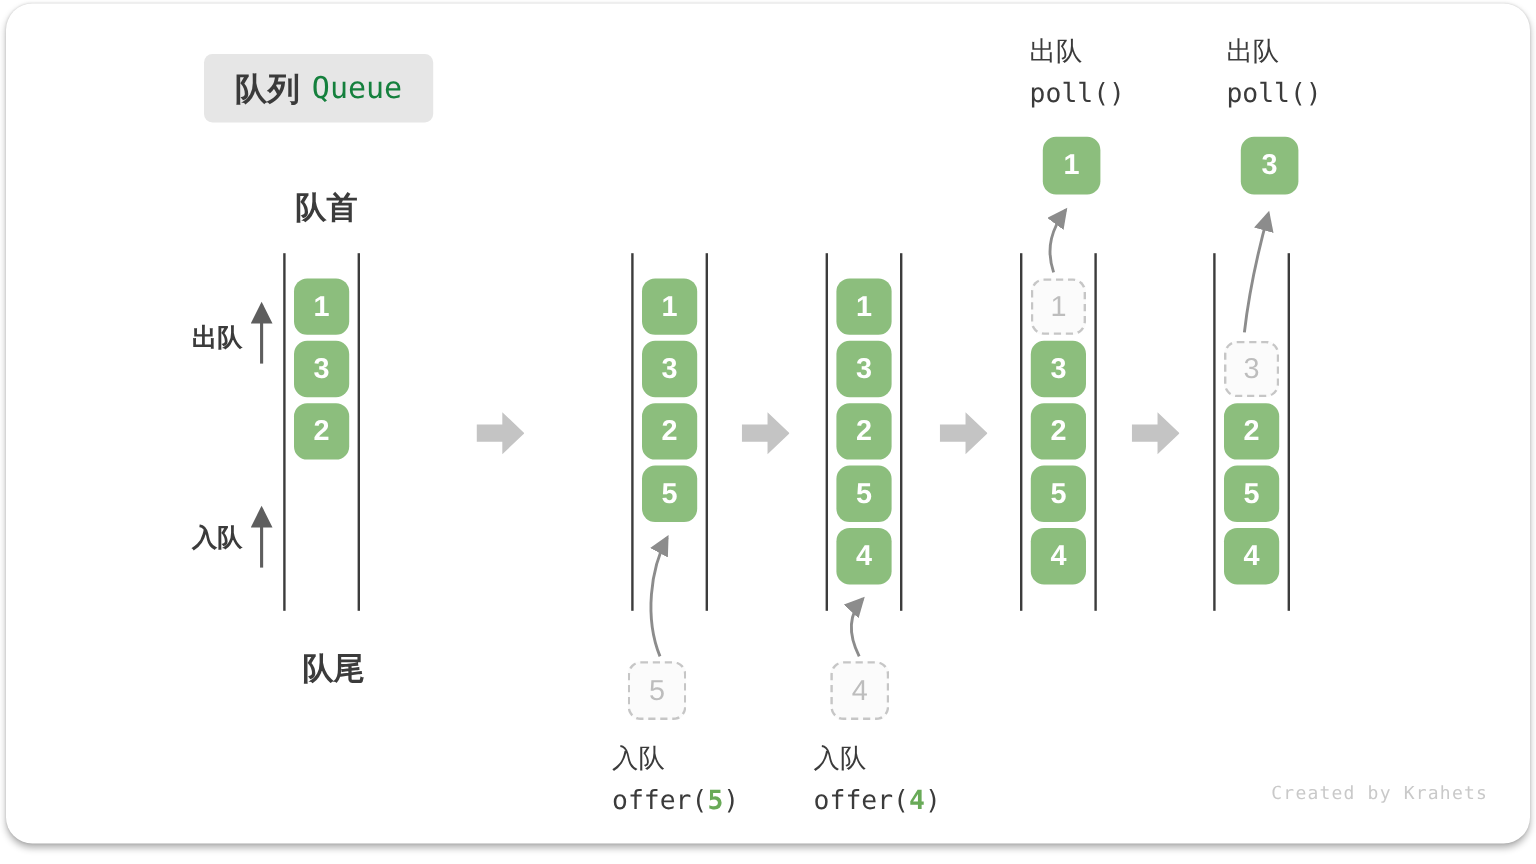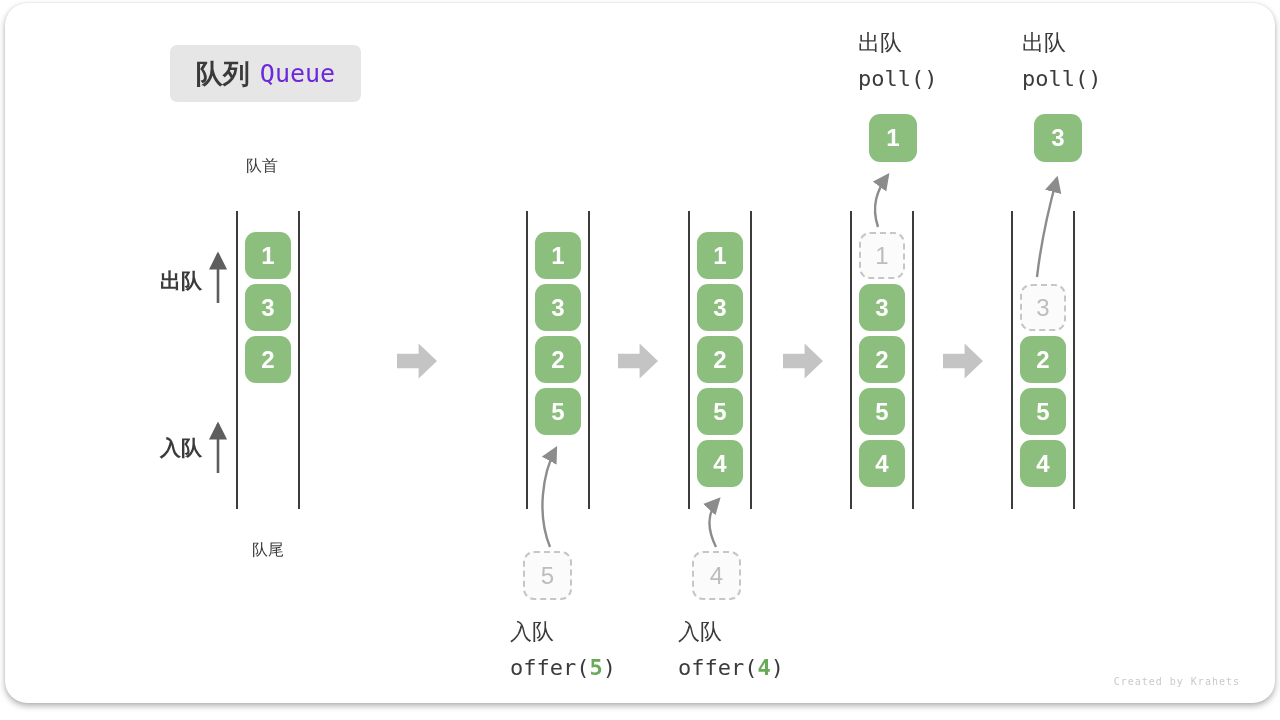--- a/index.html
+++ b/index.html
@@ -8,23 +8,23 @@
   .card{position:absolute;left:5px;top:3px;width:1270px;height:700px;
         background:#ffffff;border-radius:22px;
         box-shadow:0 3px 6px rgba(0,0,0,.30), 0 0 2px rgba(0,0,0,.12);}
   .layer{position:absolute;left:0;top:0;width:1280px;height:720px;}
 
   .badge{position:absolute;left:170px;top:45px;width:191px;height:57px;
          background:#e6e6e6;border-radius:7px;display:flex;align-items:center;
          justify-content:center;gap:10px;}
   .badge-zh{font-size:27px;font-weight:700;color:#3a3a3a;}
   .badge-en{font-family:"DejaVu Sans Mono","Liberation Mono",monospace;
-            font-size:25px;color:#6d28d9;}
+            font-size:25px;color:#15803d;}
 
-  .cjk-bold{position:absolute;font-size:16px;font-weight:400;color:#3b3b3b;}
+  .cjk-bold{position:absolute;font-size:26px;font-weight:700;color:#3b3b3b;}
   .side-label{position:absolute;width:54px;text-align:right;font-size:21px;
               font-weight:700;color:#3b3b3b;}
 
   .wall{position:absolute;width:2px;background:#3c3c3c;}
   .block{position:absolute;width:46px;height:47px;border-radius:11px;
          background:#8cbe7d;color:#ffffff;font-size:24px;font-weight:700;
          display:flex;align-items:center;justify-content:center;}
   .block.dashed{background:#fbfbfb;border:2px dashed #c6c6c6;color:#bdbdbd;
                 font-weight:400;width:46px;height:47px;box-sizing:border-box;}
   .pending{position:absolute;width:49px;height:49px;border-radius:11px;
@@ -34,23 +34,23 @@
 
   .barrow{position:absolute;width:40px;height:38px;background:#c4c4c4;
           clip-path:polygon(0 31%,54% 31%,54% 4%,100% 50%,54% 96%,54% 69%,0 69%);}
 
   .op{position:absolute;}
   .op-zh{font-size:22px;font-weight:500;color:#3b3b3b;margin-bottom:8px;}
   .op-code{font-family:"DejaVu Sans Mono","Liberation Mono",monospace;
            font-size:22px;color:#3b3b3b;}
   .op-code .accent{color:#69aa58;font-weight:700;}
 
-  .watermark{position:absolute;left:1040px;top:676px;width:200px;text-align:right;
+  .watermark{position:absolute;left:1040px;top:652px;width:200px;text-align:right;
              font-family:"DejaVu Sans Mono","Liberation Mono",monospace;
-             font-size:10px;color:#c9c9c9;letter-spacing:1px;}
+             font-size:15px;color:#c9c9c9;letter-spacing:1px;}
 </style>
 </head>
 <body>
 
 <div class="stage">
   <div class="card"></div>
 
   <svg class="layer" viewBox="0 0 1280 720" xmlns="http://www.w3.org/2000/svg">
     <defs>
       <marker id="ah-gray" markerWidth="9" markerHeight="9" refX="6" refY="3.5" orient="auto">

